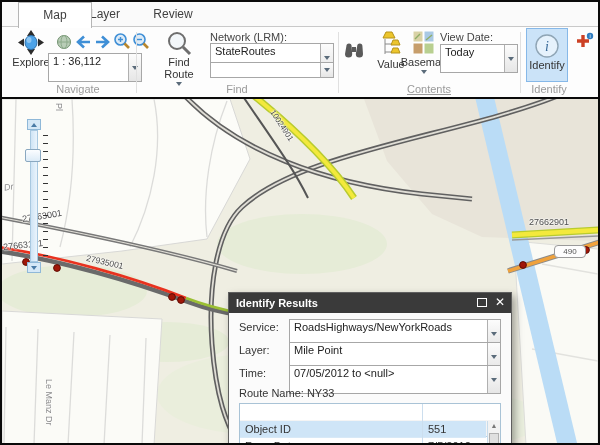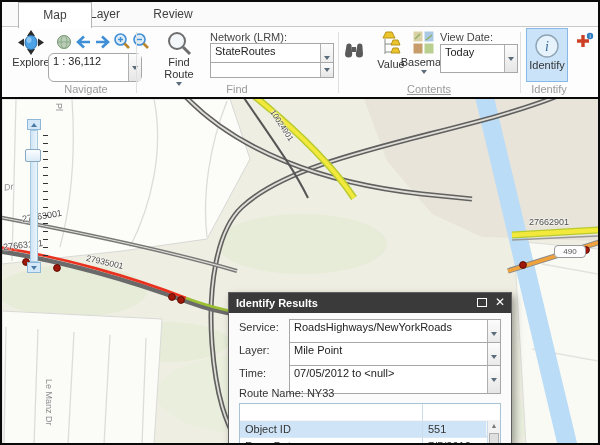--- a/index.html
+++ b/index.html
@@ -95,28 +95,28 @@
     <svg style="position:absolute;left:111px;top:30px;" width="18" height="18">
       <circle cx="7.5" cy="7.5" r="5.5" fill="#ddebf7" stroke="#3f8fd6" stroke-width="1.6"></circle>
       <path d="M7.5,5 v5 M5,7.5 h5" stroke="#3f8fd6" stroke-width="1.4"></path>
       <line x1="11.5" y1="11.5" x2="16" y2="16" stroke="#b8862d" stroke-width="2.6"></line>
     </svg>
     <svg style="position:absolute;left:130px;top:30px;" width="18" height="18">
       <circle cx="7.5" cy="7.5" r="5.5" fill="#ddebf7" stroke="#3f8fd6" stroke-width="1.6"></circle>
       <path d="M5,7.5 h5" stroke="#3f8fd6" stroke-width="1.4"></path>
       <line x1="11.5" y1="11.5" x2="16" y2="16" stroke="#b8862d" stroke-width="2.6"></line>
     </svg>
-    <div class="combo" style="left:46px;top:51px;width:94px;border-radius:6px;">
+    <div class="combo" style="left:46px;top:51px;width:94px;">
       <div class="val">1 : 36,112</div>
       <div class="arw">
           <div class="tri-dn"></div>
         </div>
     </div>
     <div class="grp-sep" style="left:134px;"></div>
-    <div class="grp-label" style="left:18px;width:132px;">Navigate</div>
+    <div class="grp-label" style="left:10px;width:132px;">Navigate</div>
 
     <div class="ribbon-btn" style="left:154px;top:28px;width:46px;height:56px;">
       <svg width="26" height="26" viewBox="0 0 26 26">
         <circle cx="11" cy="11" r="8" fill="#f3f7fa" stroke="#6e6e6e" stroke-width="2"></circle>
         <line x1="17" y1="17" x2="24" y2="24" stroke="#6e6e6e" stroke-width="3"></line>
       </svg>
       <div class="btn-label">Find</div>
       <div class="btn-label">Route</div>
       <div class="tri-dn" style="position:static;margin:2px 0 0 0;"></div>
     </div>

